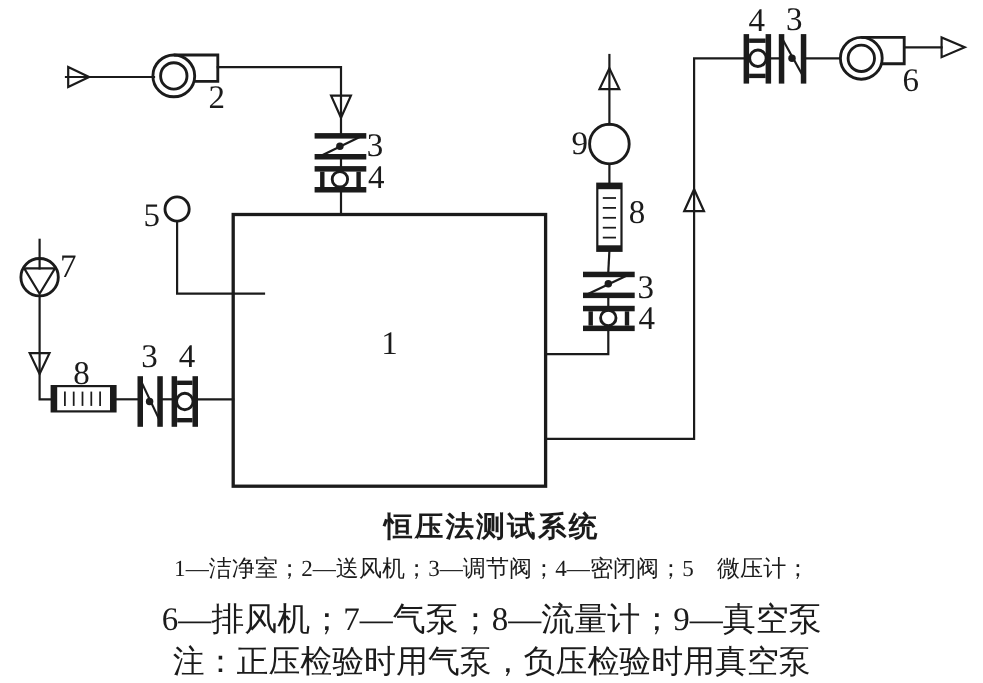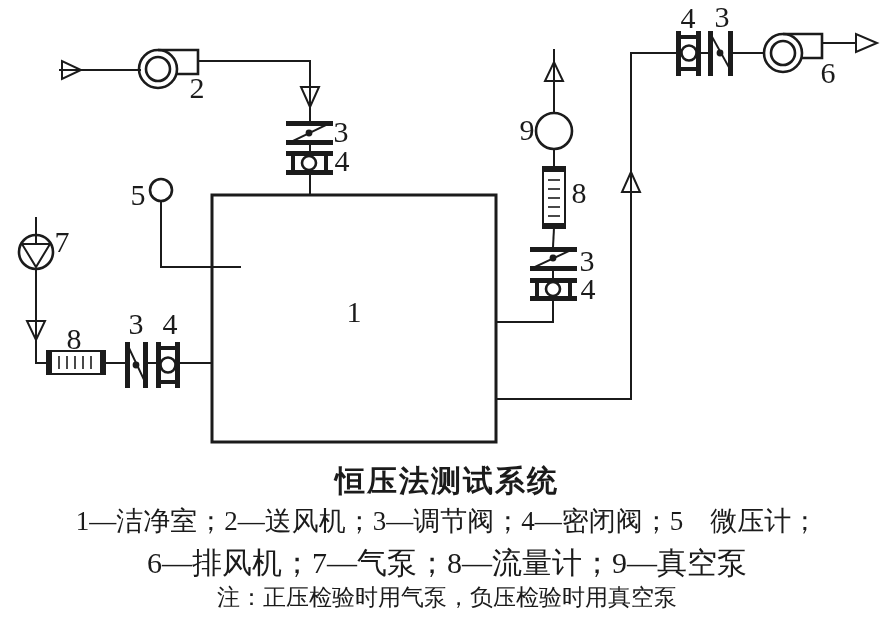--- a/index.html
+++ b/index.html
@@ -12,24 +12,24 @@
   #diagram{position:absolute;left:0;top:0;}
   .ln{stroke:#1b1b1b;stroke-width:2;fill:none;stroke-linecap:square;}
   .box{stroke:#1b1b1b;stroke-width:3;fill:none;}
   .sym{stroke:#1b1b1b;stroke-width:2.6;fill:none;}
   .bar{fill:#1b1b1b;stroke:none;}
   .dot{fill:#1b1b1b;stroke:none;}
   .arrowhead{fill:none;stroke:#1b1b1b;stroke-width:2;stroke-linejoin:miter;}
   .tick{stroke:#1b1b1b;stroke-width:1.6;fill:none;}
   .num{font-family:"Liberation Serif","DejaVu Serif",serif;font-size:30px;fill:#1b1b1b;text-anchor:middle;}
   .cap{position:absolute;left:0;right:0;text-align:center;white-space:nowrap;color:#1b1b1b;}
-  .cap-title{top:461px;font-size:30px;font-weight:bold;letter-spacing:2px;}
-  .cap-l1{top:503px;font-size:27px;}
+  .cap-title{top:461px;font-size:26px;font-weight:bold;letter-spacing:2px;}
+  .cap-l1{top:503px;font-size:21px;}
   .cap-l2{top:543px;font-size:30px;}
-  .cap-note{top:582px;font-size:23px;}
+  .cap-note{top:582px;font-size:29px;}
 </style>
 </head>
 <body>
 
 <svg id="diagram" width="894" height="621" viewBox="0 0 894 621" xmlns="http://www.w3.org/2000/svg">
 
   <g>
     <line class="ln" x1="60" y1="70" x2="140" y2="70"></line>
   </g>
   <g>

